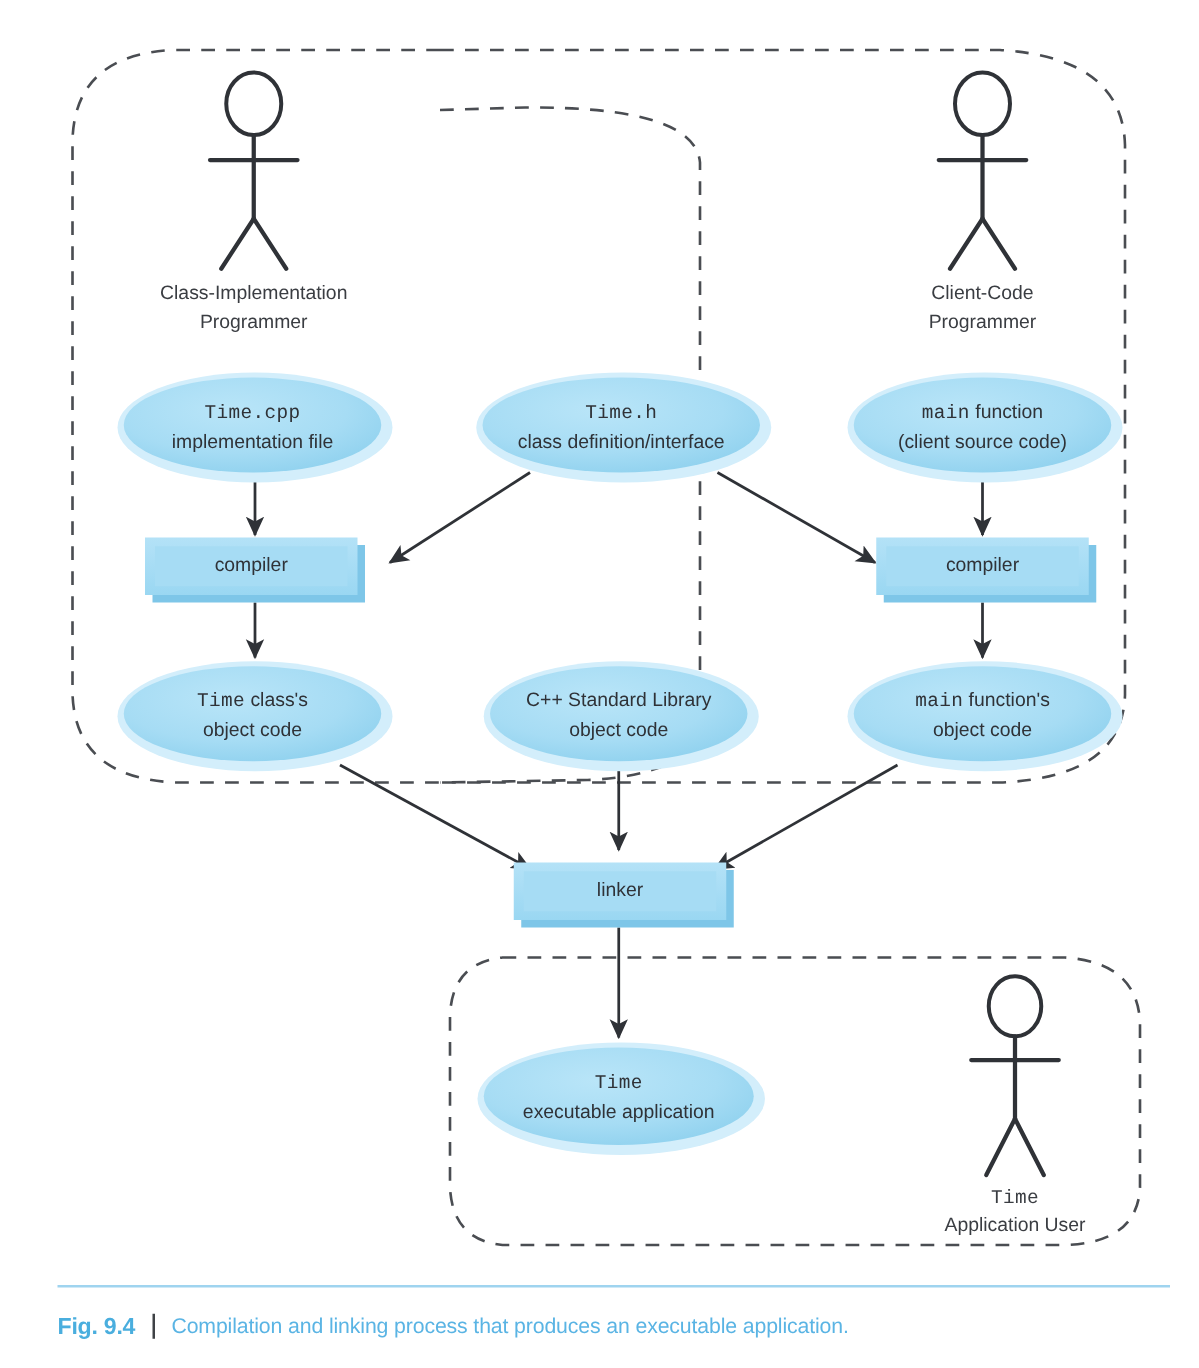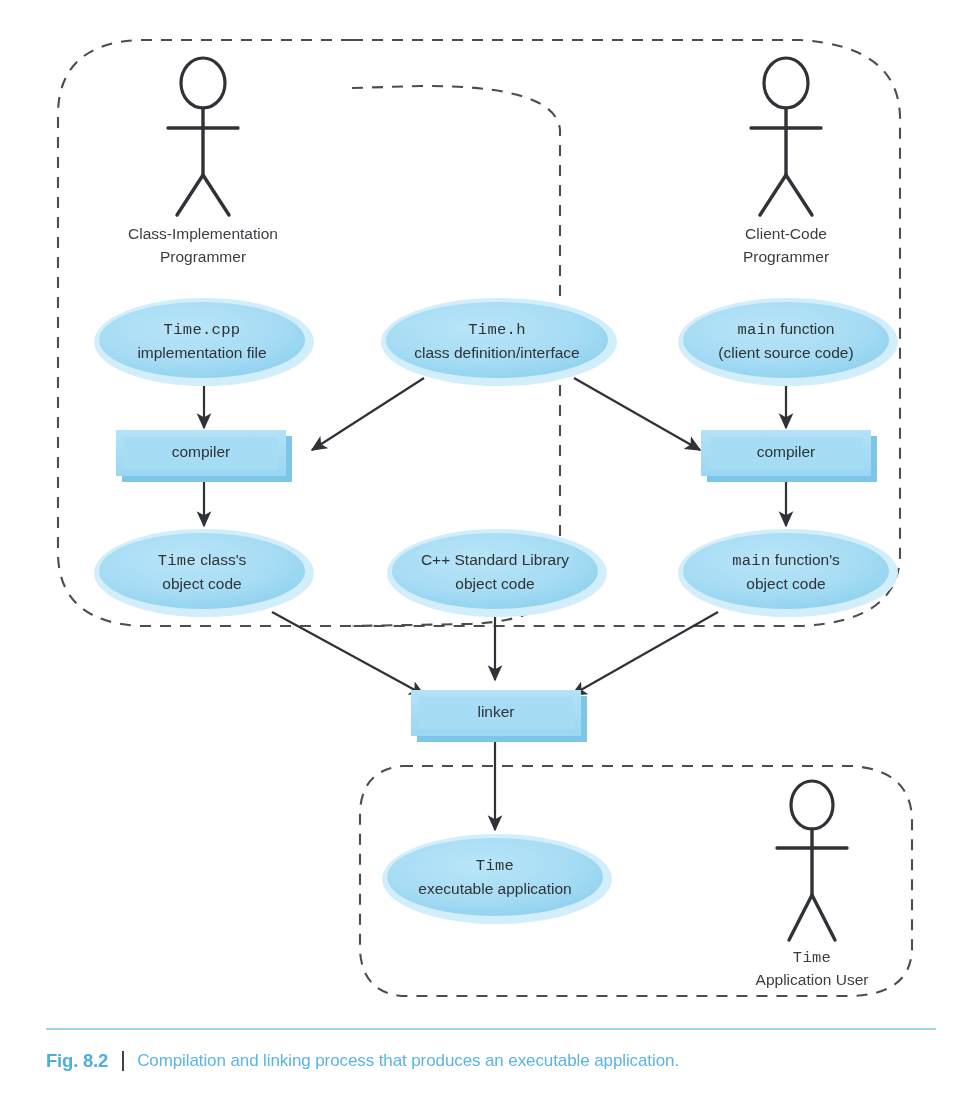--- a/index.html
+++ b/index.html
@@ -237,18 +237,18 @@
       <rect x="417" y="696" width="170" height="46" fill="#7ec6e8"></rect>
       <rect x="411" y="690" width="170" height="46" fill="url(#boxGrad)"></rect>
       <rect x="419" y="697" width="154" height="32" fill="#a6dcf4"></rect>
       <text class="node-text box-label" x="496" y="713">linker</text>
     </g>
   </svg>
 
   <div class="caption-bar"></div>
 
   <div class="caption">
-    <span class="caption-figno">Fig. 8.2</span>
+    <span class="caption-figno">Fig. 9.4</span>
     <span class="caption-sep"></span>
     <span class="caption-text">Compilation and linking process that produces an executable application.</span>
   </div>
 
 </div>
 
 </body></html>

